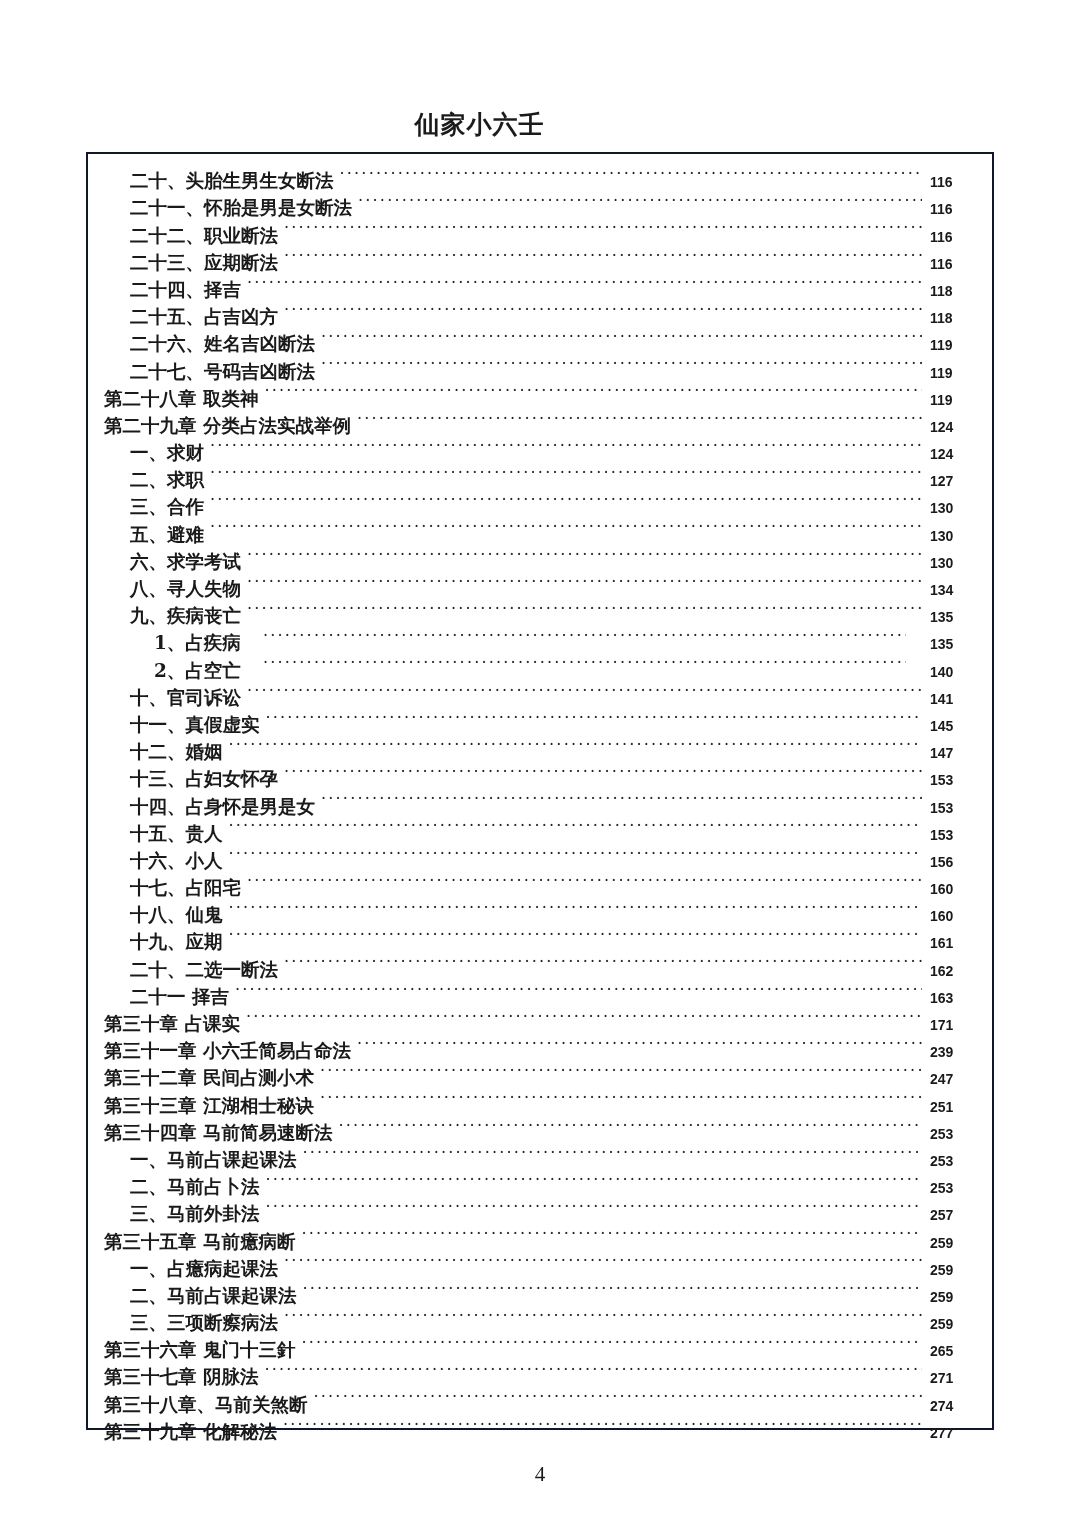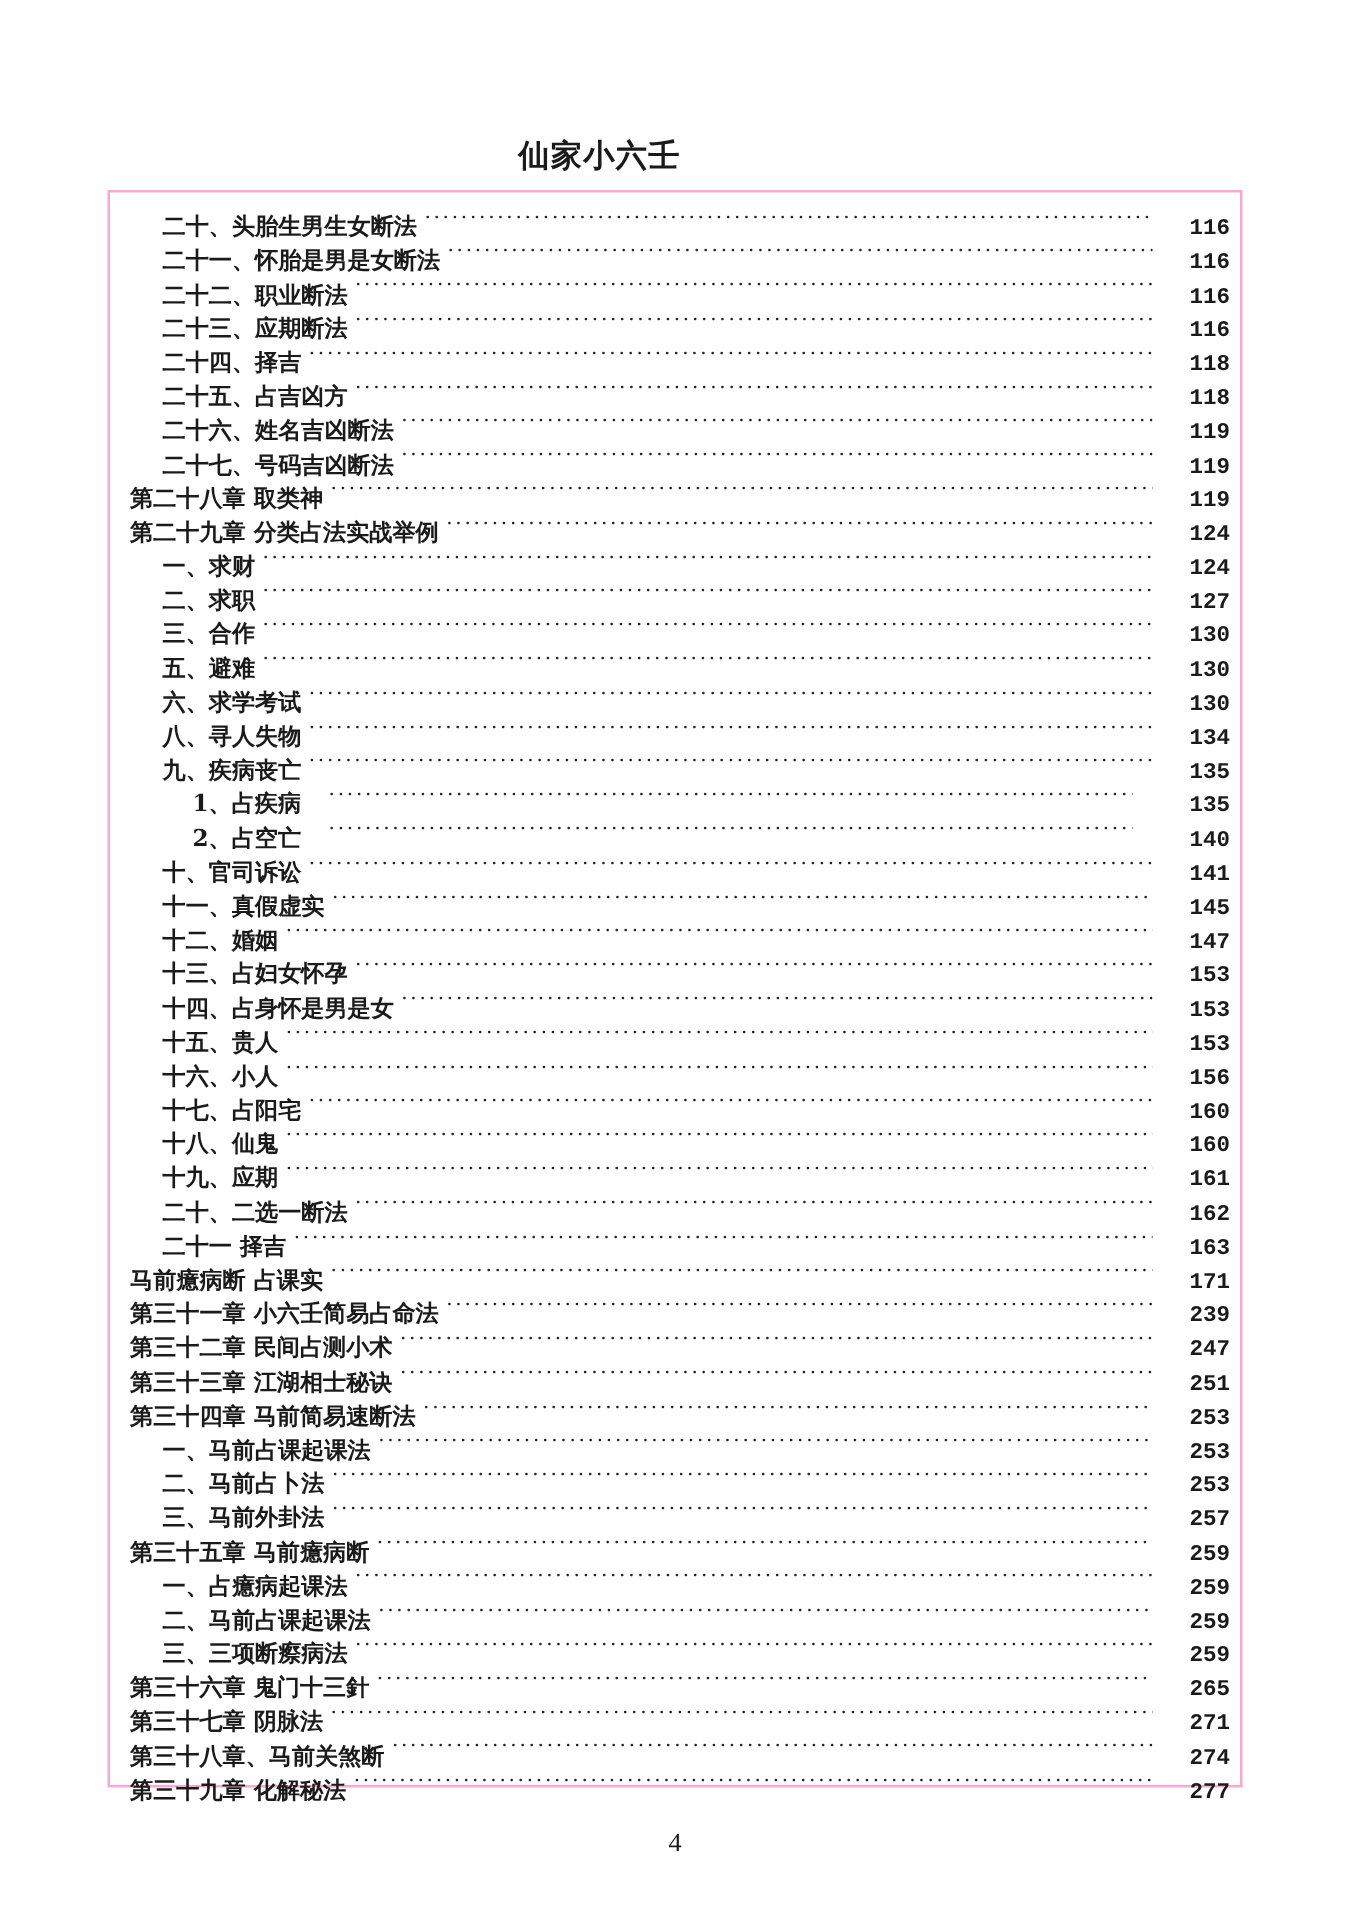--- a/index.html
+++ b/index.html
@@ -31,21 +31,21 @@
     font-weight: bold;
     letter-spacing: 1px;
     font-family: "DejaVu Serif", "Liberation Serif", serif;
   }
   .toc-frame {
     position: absolute;
     top: 152px;
     left: 86px;
     width: 908px;
     height: 1278px;
-    border: 2px solid #f9a8d4;
+    border: 2px solid #0f172a;
     box-sizing: border-box;
     padding: 6px 8px 6px 8px;
   }
   .toc-inner {
     width: 100%;
     height: 100%;
     box-sizing: border-box;
   }
   .toc-row {
     display: flex;
@@ -73,25 +73,25 @@
     letter-spacing: 2.2px;
     font-size: 16px;
     color: #222;
     position: absolute;
     left: 0;
     bottom: 5px;
     white-space: nowrap;
   }
   .toc-row .page-num {
     flex: 0 0 54px;
-    text-align: right;
+    text-align: left;
     font-weight: bold;
-    font-size: 18px;
+    font-size: 14px;
     padding-left: 6px;
-    font-family: Liberation Mono, monospace;
+    font-family: Liberation Sans, sans-serif;
   }
   
   .lvl0 { padding-left: 8px; }
   .lvl1 { padding-left: 34px; }
   .lvl2 { padding-left: 58px; gap: 16px; }
   .folio {
     position: absolute;
     top: 1462px;
     left: 0;
     width: 1080px;
@@ -258,21 +258,21 @@
           <span class="label">二十、二选一断法</span>
           <span class="dots"></span>
           <span class="page-num">162</span>
         </div>
         <div class="toc-row lvl1">
           <span class="label">二十一  择吉</span>
           <span class="dots"></span>
           <span class="page-num">163</span>
         </div>
         <div class="toc-row lvl0">
-          <span class="label">马前癔病断   占课实</span>
+          <span class="label">第三十章   占课实</span>
           <span class="dots"></span>
           <span class="page-num">171</span>
         </div>
         <div class="toc-row lvl0">
           <span class="label">第三十一章   小六壬简易占命法</span>
           <span class="dots"></span>
           <span class="page-num">239</span>
         </div>
         <div class="toc-row lvl0">
           <span class="label">第三十二章   民间占测小术</span>

